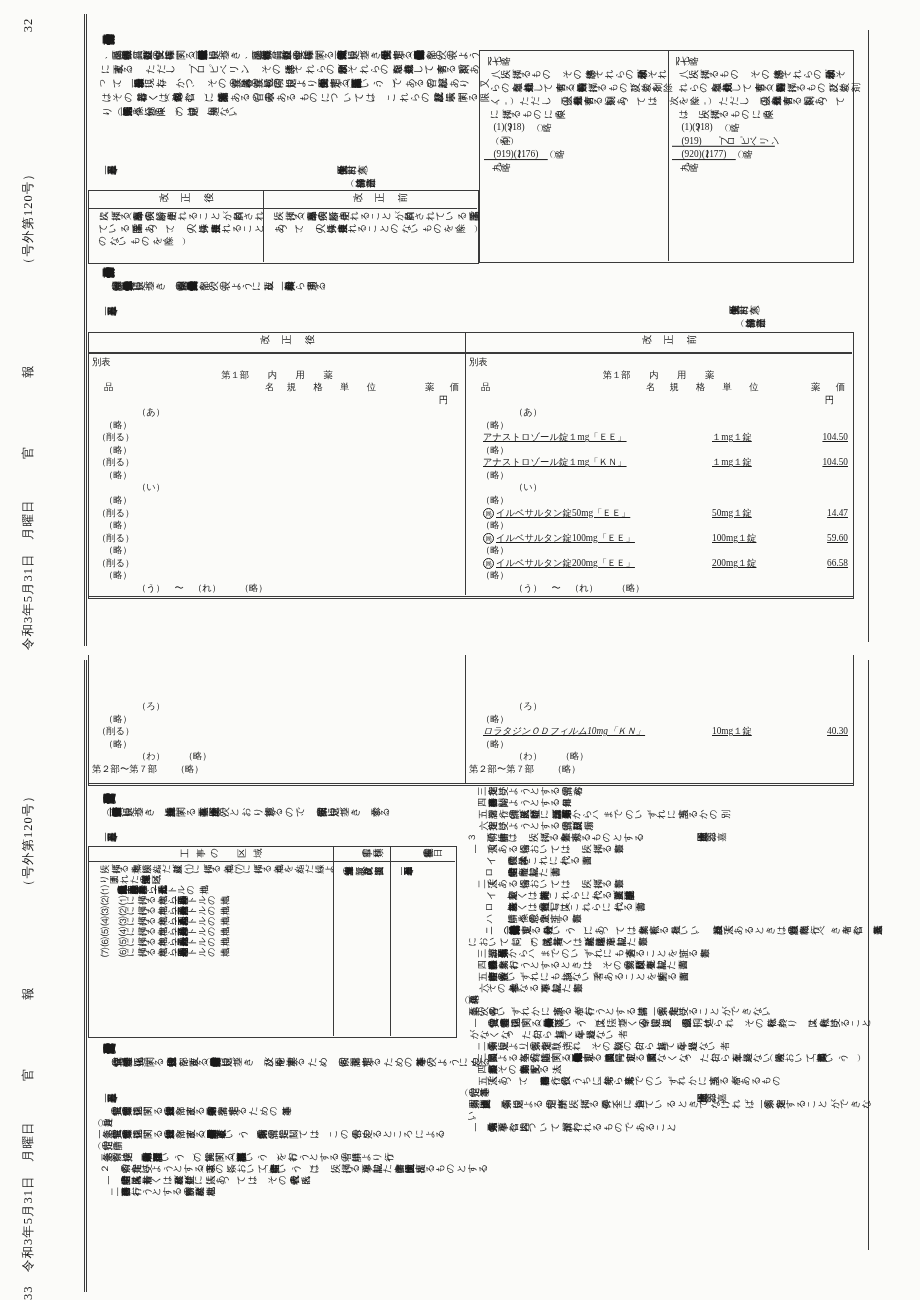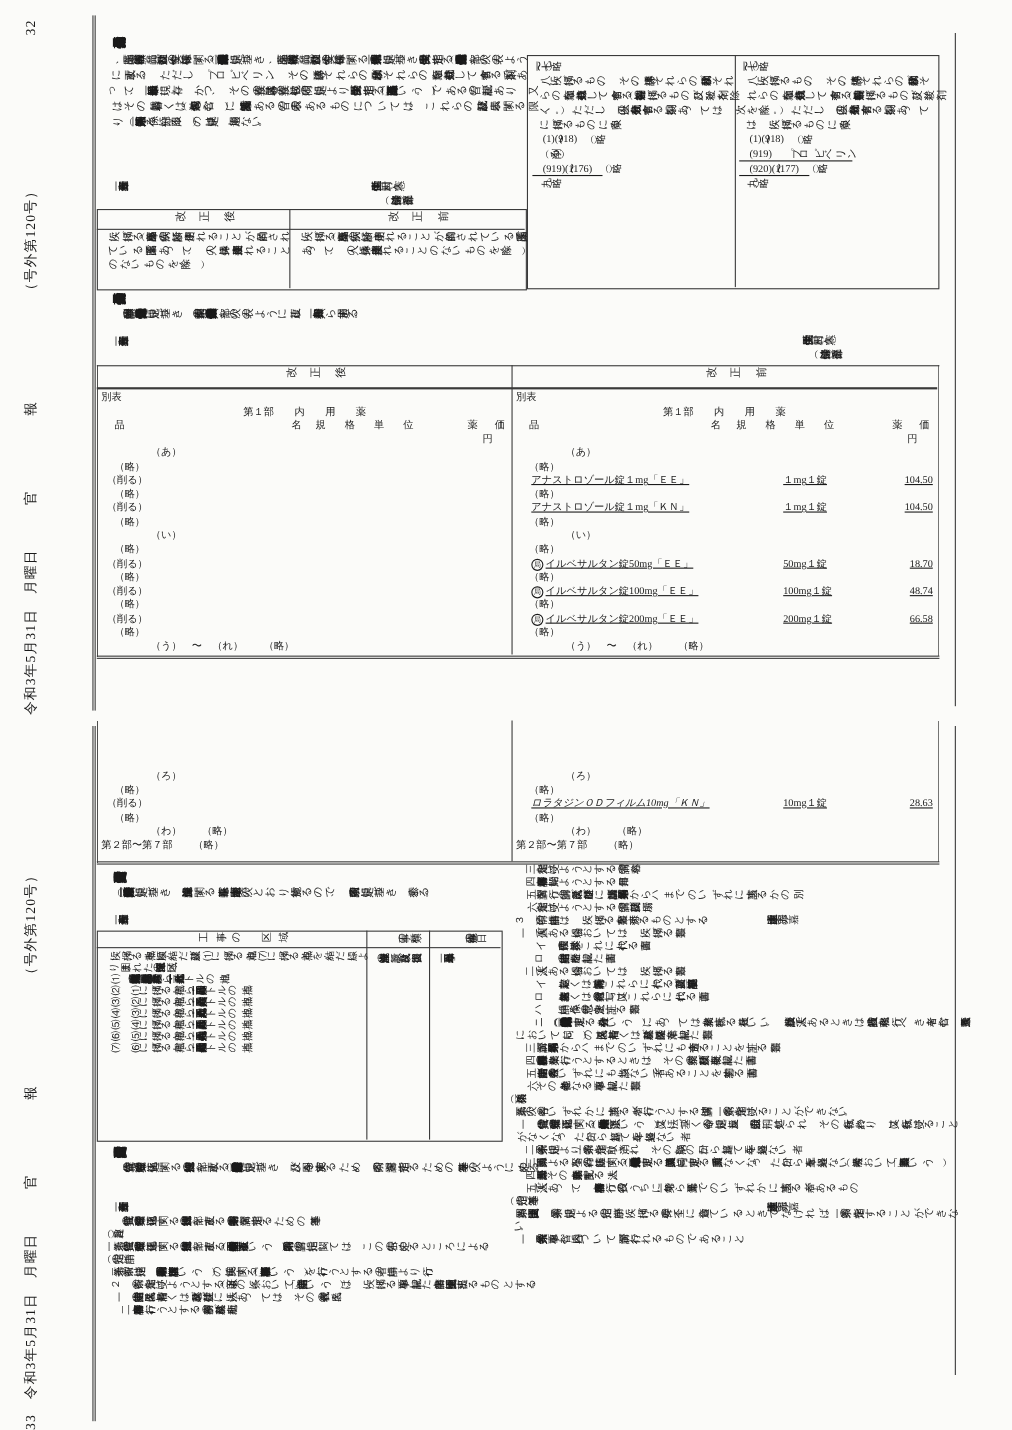--- a/index.html
+++ b/index.html
@@ -180,27 +180,27 @@
           <span class="pname" style="padding-left: 14px;"><span class="u">アナストロゾール錠１mg「ＫＮ」</span></span>
           <span class="pspec"><span class="u">１mg１錠</span></span>
           <span class="pprice"><span class="u">104.50</span></span>
         </div>
         <div class="ln" style="padding-left: 12px;">（略）</div>
         <div class="ln" style="padding-left: 45px;">（い）</div>
         <div class="ln" style="padding-left: 12px;">（略）</div>
         <div class="prow">
           <span class="pname" style="padding-left: 14px;"><span class="circ">局</span><span class="u">イルベサルタン錠50mg「ＥＥ」</span></span>
           <span class="pspec"><span class="u">50mg１錠</span></span>
-          <span class="pprice"><span class="u">18.70</span></span>
+          <span class="pprice"><span class="u">14.47</span></span>
         </div>
         <div class="ln" style="padding-left: 12px;">（略）</div>
         <div class="prow">
           <span class="pname" style="padding-left: 14px;"><span class="circ">局</span><span class="u">イルベサルタン錠100mg「ＥＥ」</span></span>
           <span class="pspec"><span class="u">100mg１錠</span></span>
-          <span class="pprice"><span class="u">48.74</span></span>
+          <span class="pprice"><span class="u">59.60</span></span>
         </div>
         <div class="ln" style="padding-left: 12px;">（略）</div>
         <div class="prow">
           <span class="pname" style="padding-left: 14px;"><span class="circ">局</span><span class="u">イルベサルタン錠200mg「ＥＥ」</span></span>
           <span class="pspec"><span class="u">200mg１錠</span></span>
           <span class="pprice"><span class="u">66.58</span></span>
         </div>
         <div class="ln" style="padding-left: 12px;">（略）</div>
         <div class="ln" style="padding-left: 45px;">（う）　〜　（れ）　　（略）</div>
       </div>
@@ -224,21 +224,21 @@
         <div class="ln" style="padding-left: 0px;">第２部〜第７部　　（略）</div>
       </div>
   </div>
   <div class="pt" style="left:469px;top:700px;width:379px;">
     <div>
         <div class="ln" style="padding-left: 45px;">（ろ）</div>
         <div class="ln" style="padding-left: 12px;">（略）</div>
         <div class="prow">
           <span class="pname" style="padding-left: 14px; font-style: italic;"><span class="u">ロラタジンＯＤフィルム10mg「ＫＮ」</span></span>
           <span class="pspec"><span class="u">10mg１錠</span></span>
-          <span class="pprice"><span class="u">28.63</span></span>
+          <span class="pprice"><span class="u">40.30</span></span>
         </div>
         <div class="ln" style="padding-left: 12px;">（略）</div>
         <div class="ln" style="padding-left: 45px;">（わ）　　（略）</div>
         <div class="ln" style="padding-left: 0px;">第２部〜第７部　　（略）</div>
       </div>
   </div>
 
   <div class="rb" style="left:95px;top:791px;width:280px;height:14px;--w:280px;--h:14px;">
     <div class="ri vtext bold" style="font-size:10.5px;">〇国土交通省告示第四百八十四号</div>
   </div>

